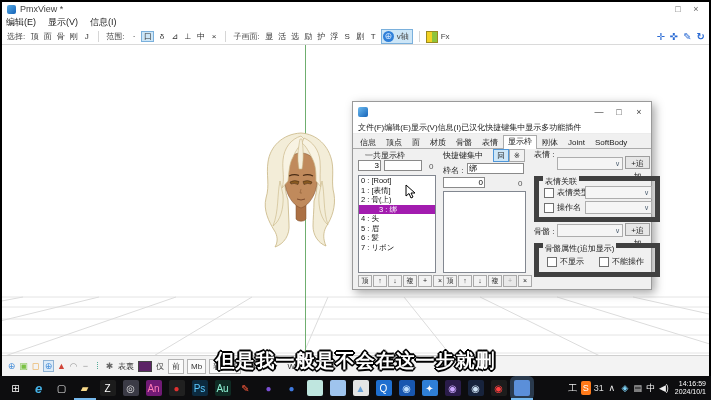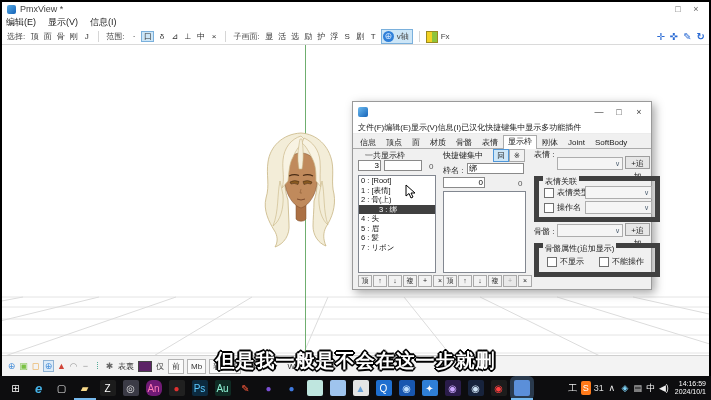--- a/index.html
+++ b/index.html
@@ -51,21 +51,21 @@
   .dlg-tab{padding:0 4px;height:11px;line-height:11px;color:#222;border:1px solid transparent;border-bottom:none;white-space:nowrap;}
   .dlg-tab.selected{background:#fff;border-color:#ababab;position:relative;top:1px;height:13px;}
   .dlg-body{position:relative;flex:1;font-size:8px;color:#222;}
   .plabel{position:absolute;font-size:8px;color:#222;white-space:nowrap;}
   .inp{position:absolute;height:11px;border:1px solid #8a8a8a;background:#fff;font-size:8px;
     padding:0 1px;box-sizing:border-box;font-family:inherit;}
   .inp.num{text-align:right;}
   .grayval{position:absolute;color:#555;}
   .listbox{position:absolute;background:#fff;border:1px solid #828790;overflow:hidden;}
   .litem{height:9.5px;line-height:9.5px;padding:0 2px;font-size:7.5px;white-space:nowrap;color:#111;}
-  .litem.selected{background:#404040;color:#fff;padding-left:20px;}
+  .litem.selected{background:#a21caf;color:#fff;padding-left:20px;}
   .btnrow{position:absolute;display:flex;gap:1px;}
   .mini{width:12px;height:10px;border:1px solid #a9a9a9;background:#f2f2f2;text-align:center;
     font-size:7px;line-height:10px;color:#222;}
   .mini.disabled{color:#aaa;background:#e9e9e9;}
   .toggle{position:absolute;width:14px;height:11px;border:1px solid #a9a9a9;background:#f2f2f2;
     text-align:center;font-size:7.5px;line-height:11px;}
   .toggle.selected{border-color:#4f96d8;background:#cde6f7;}
   .select{position:absolute;height:11px;border:1px solid #adadad;background:#f5f5f5;}
   .select .chev{position:absolute;right:2px;top:1px;}
   .btn-add{position:absolute;height:13px;border:1px solid #9d9d9d;background:#e6e6e6;
@@ -362,21 +362,21 @@
   <div class="subtitle">但是我一般是不会在这一步就删</div>
 
   <div class="taskbar">
     <div class="tb-apps">
         <span class="tb-item" style="color: rgb(255, 255, 255);">⊞</span>
         <span class="tb-item it" style="color: rgb(69, 179, 232);">e</span>
         <span class="tb-item" style="color: rgb(232, 232, 232);">▢</span>
         <span class="tb-item open" style="color: rgb(247, 217, 138);">▰</span>
         <span class="tb-item" style="color: rgb(255, 255, 255); background: rgb(28, 28, 28);">Z</span>
         <span class="tb-item" style="color: rgb(221, 221, 221); background: rgb(59, 59, 70);">◎</span>
-        <span class="tb-item" style="color: rgb(255, 122, 182); background: #701a75; border-radius: 6px;">An</span>
+        <span class="tb-item" style="color: rgb(255, 122, 182); background: #701a75;">An</span>
         <span class="tb-item" style="color: rgb(224, 48, 48); background: rgb(32, 32, 32);">●</span>
         <span class="tb-item" style="color: rgb(90, 200, 255); background: rgb(12, 42, 63);">Ps</span>
         <span class="tb-item" style="color: rgb(142, 240, 210); background: rgb(15, 43, 36);">Au</span>
         <span class="tb-item" style="color: rgb(255, 90, 60);">✎</span>
         <span class="tb-item" style="color: rgb(122, 79, 212);">●</span>
         <span class="tb-item" style="color: rgb(63, 122, 224);">●</span>
         <span class="tb-item" style="background: rgb(191, 230, 223);"></span>
         <span class="tb-item" style="background: rgb(159, 196, 238);"></span>
         <span class="tb-item" style="color: rgb(106, 162, 216); background: rgb(228, 228, 228);">▲</span>
         <span class="tb-item" style="color: rgb(255, 255, 255); background: rgb(30, 111, 208);">Q</span>

